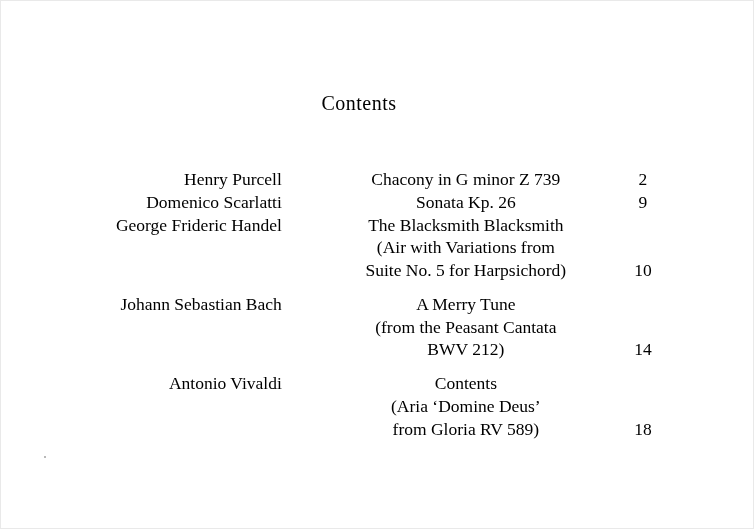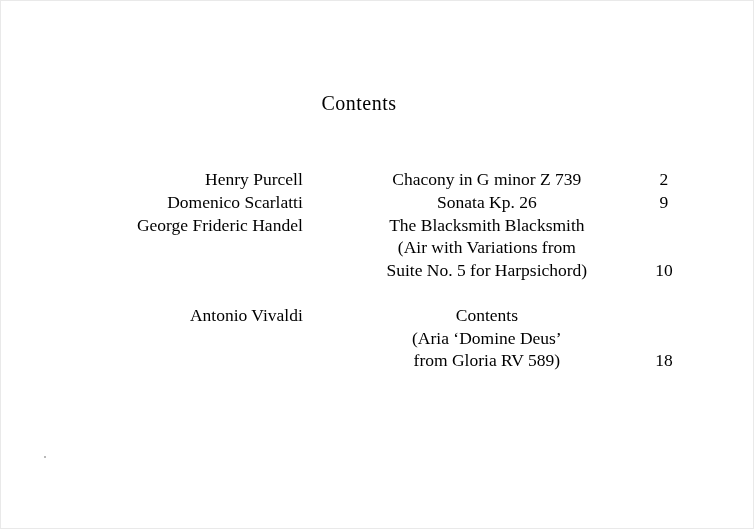--- a/index.html
+++ b/index.html
@@ -38,21 +38,20 @@
     font-family: "Liberation Serif", serif;
     font-size: 20px;
     letter-spacing: 0.5px;
     font-weight: 400;
   }
   .contents-table {
     position: absolute;
     top: 168px;
     left: 0;
     width: 690px;
-    margin-left: 21px;
   }
   table {
     border-collapse: collapse;
     width: 754px;
     font-size: 17.5px;
     line-height: 1.30;
   }
   td {
     vertical-align: top;
     padding: 0;
@@ -131,20 +130,33 @@
             </td>
             <td class="col-page">
               <span class="page-num">&nbsp;</span>
               <span class="page-num">&nbsp;</span>
               <span class="page-num">10</span>
             </td>
           </tr>
           <tr class="spacer-row">
             <td colspan="3"></td>
           </tr>
+          <tr>
+            <td class="col-composer">Johann Sebastian Bach</td>
+            <td class="col-work">
+              <span class="work-line"><span>A Merry Tune</span></span>
+              <span class="work-line"><span>(from the </span><span class="it">Peasant Cantata</span></span>
+              <span class="work-line"><span>BWV 212)</span></span>
+            </td>
+            <td class="col-page">
+              <span class="page-num">&nbsp;</span>
+              <span class="page-num">&nbsp;</span>
+              <span class="page-num">14</span>
+            </td>
+          </tr>
           <tr class="spacer-row">
             <td colspan="3"></td>
           </tr>
           <tr>
             <td class="col-composer">Antonio Vivaldi</td>
             <td class="col-work">
               <span class="work-line"><span>Contents</span></span>
               <span class="work-line"><span>(Aria ‘Domine Deus’</span></span>
               <span class="work-line"><span>from </span><span class="it">Gloria</span><span> RV 589)</span></span>
             </td>

